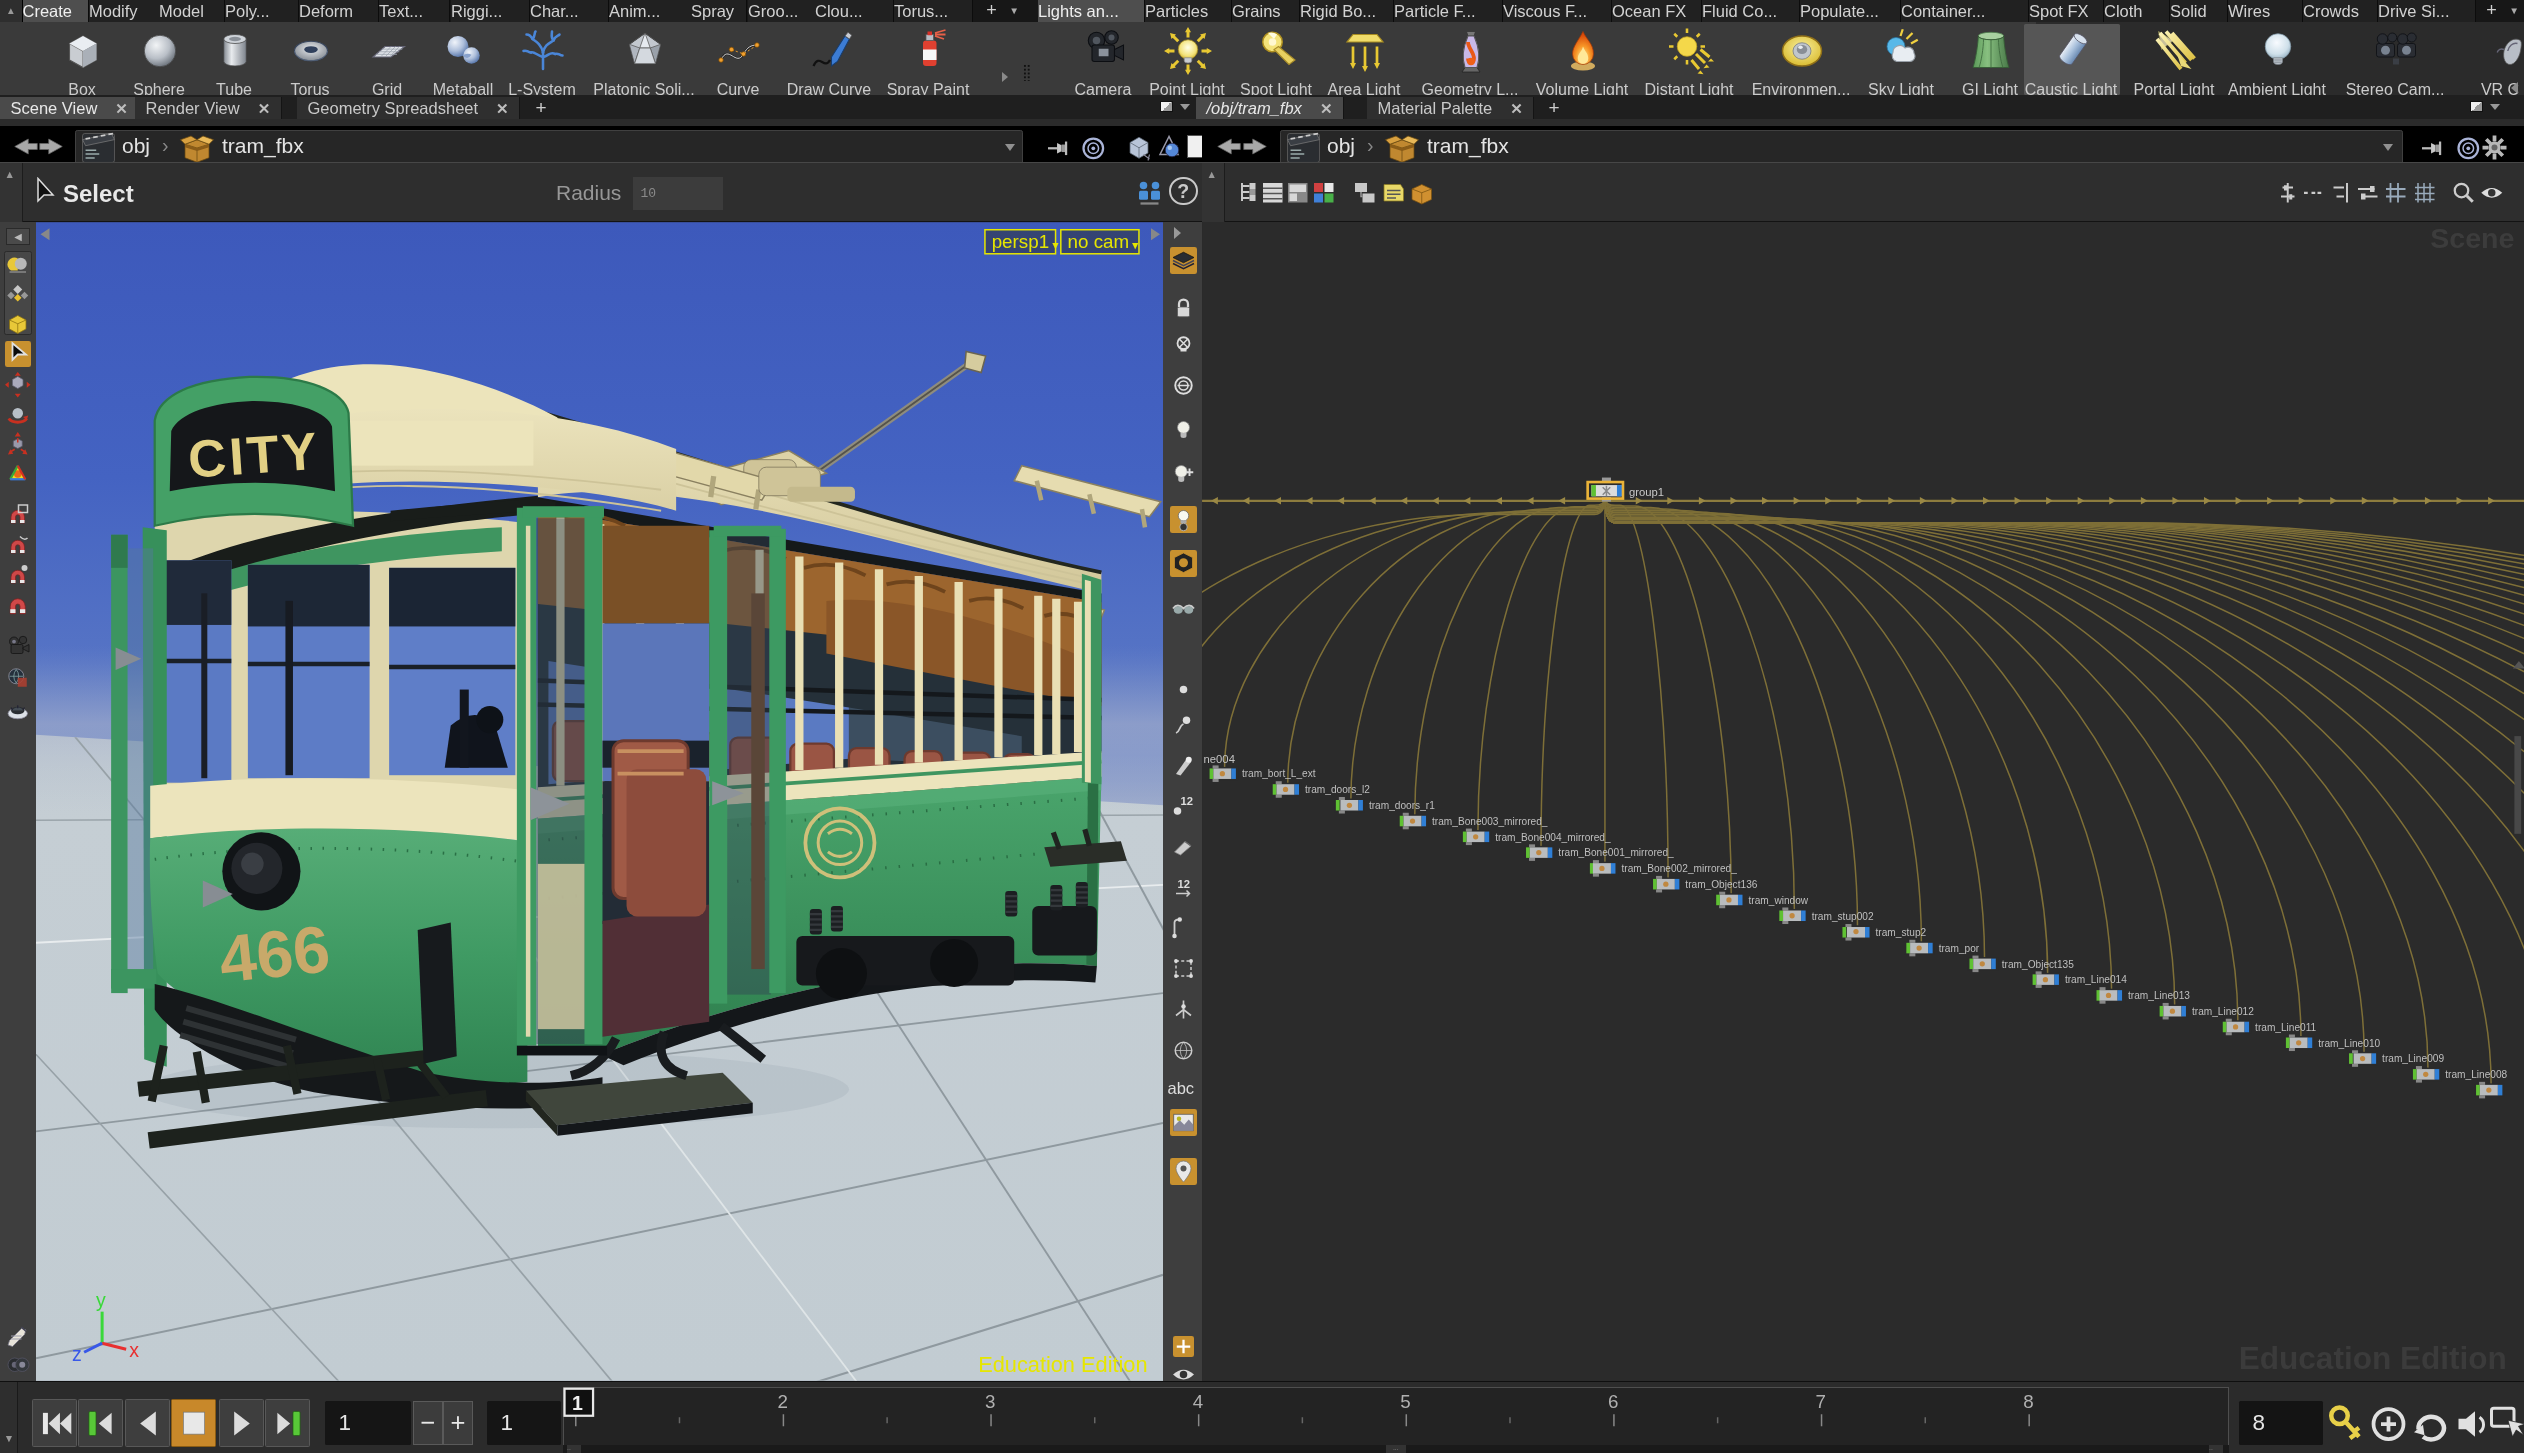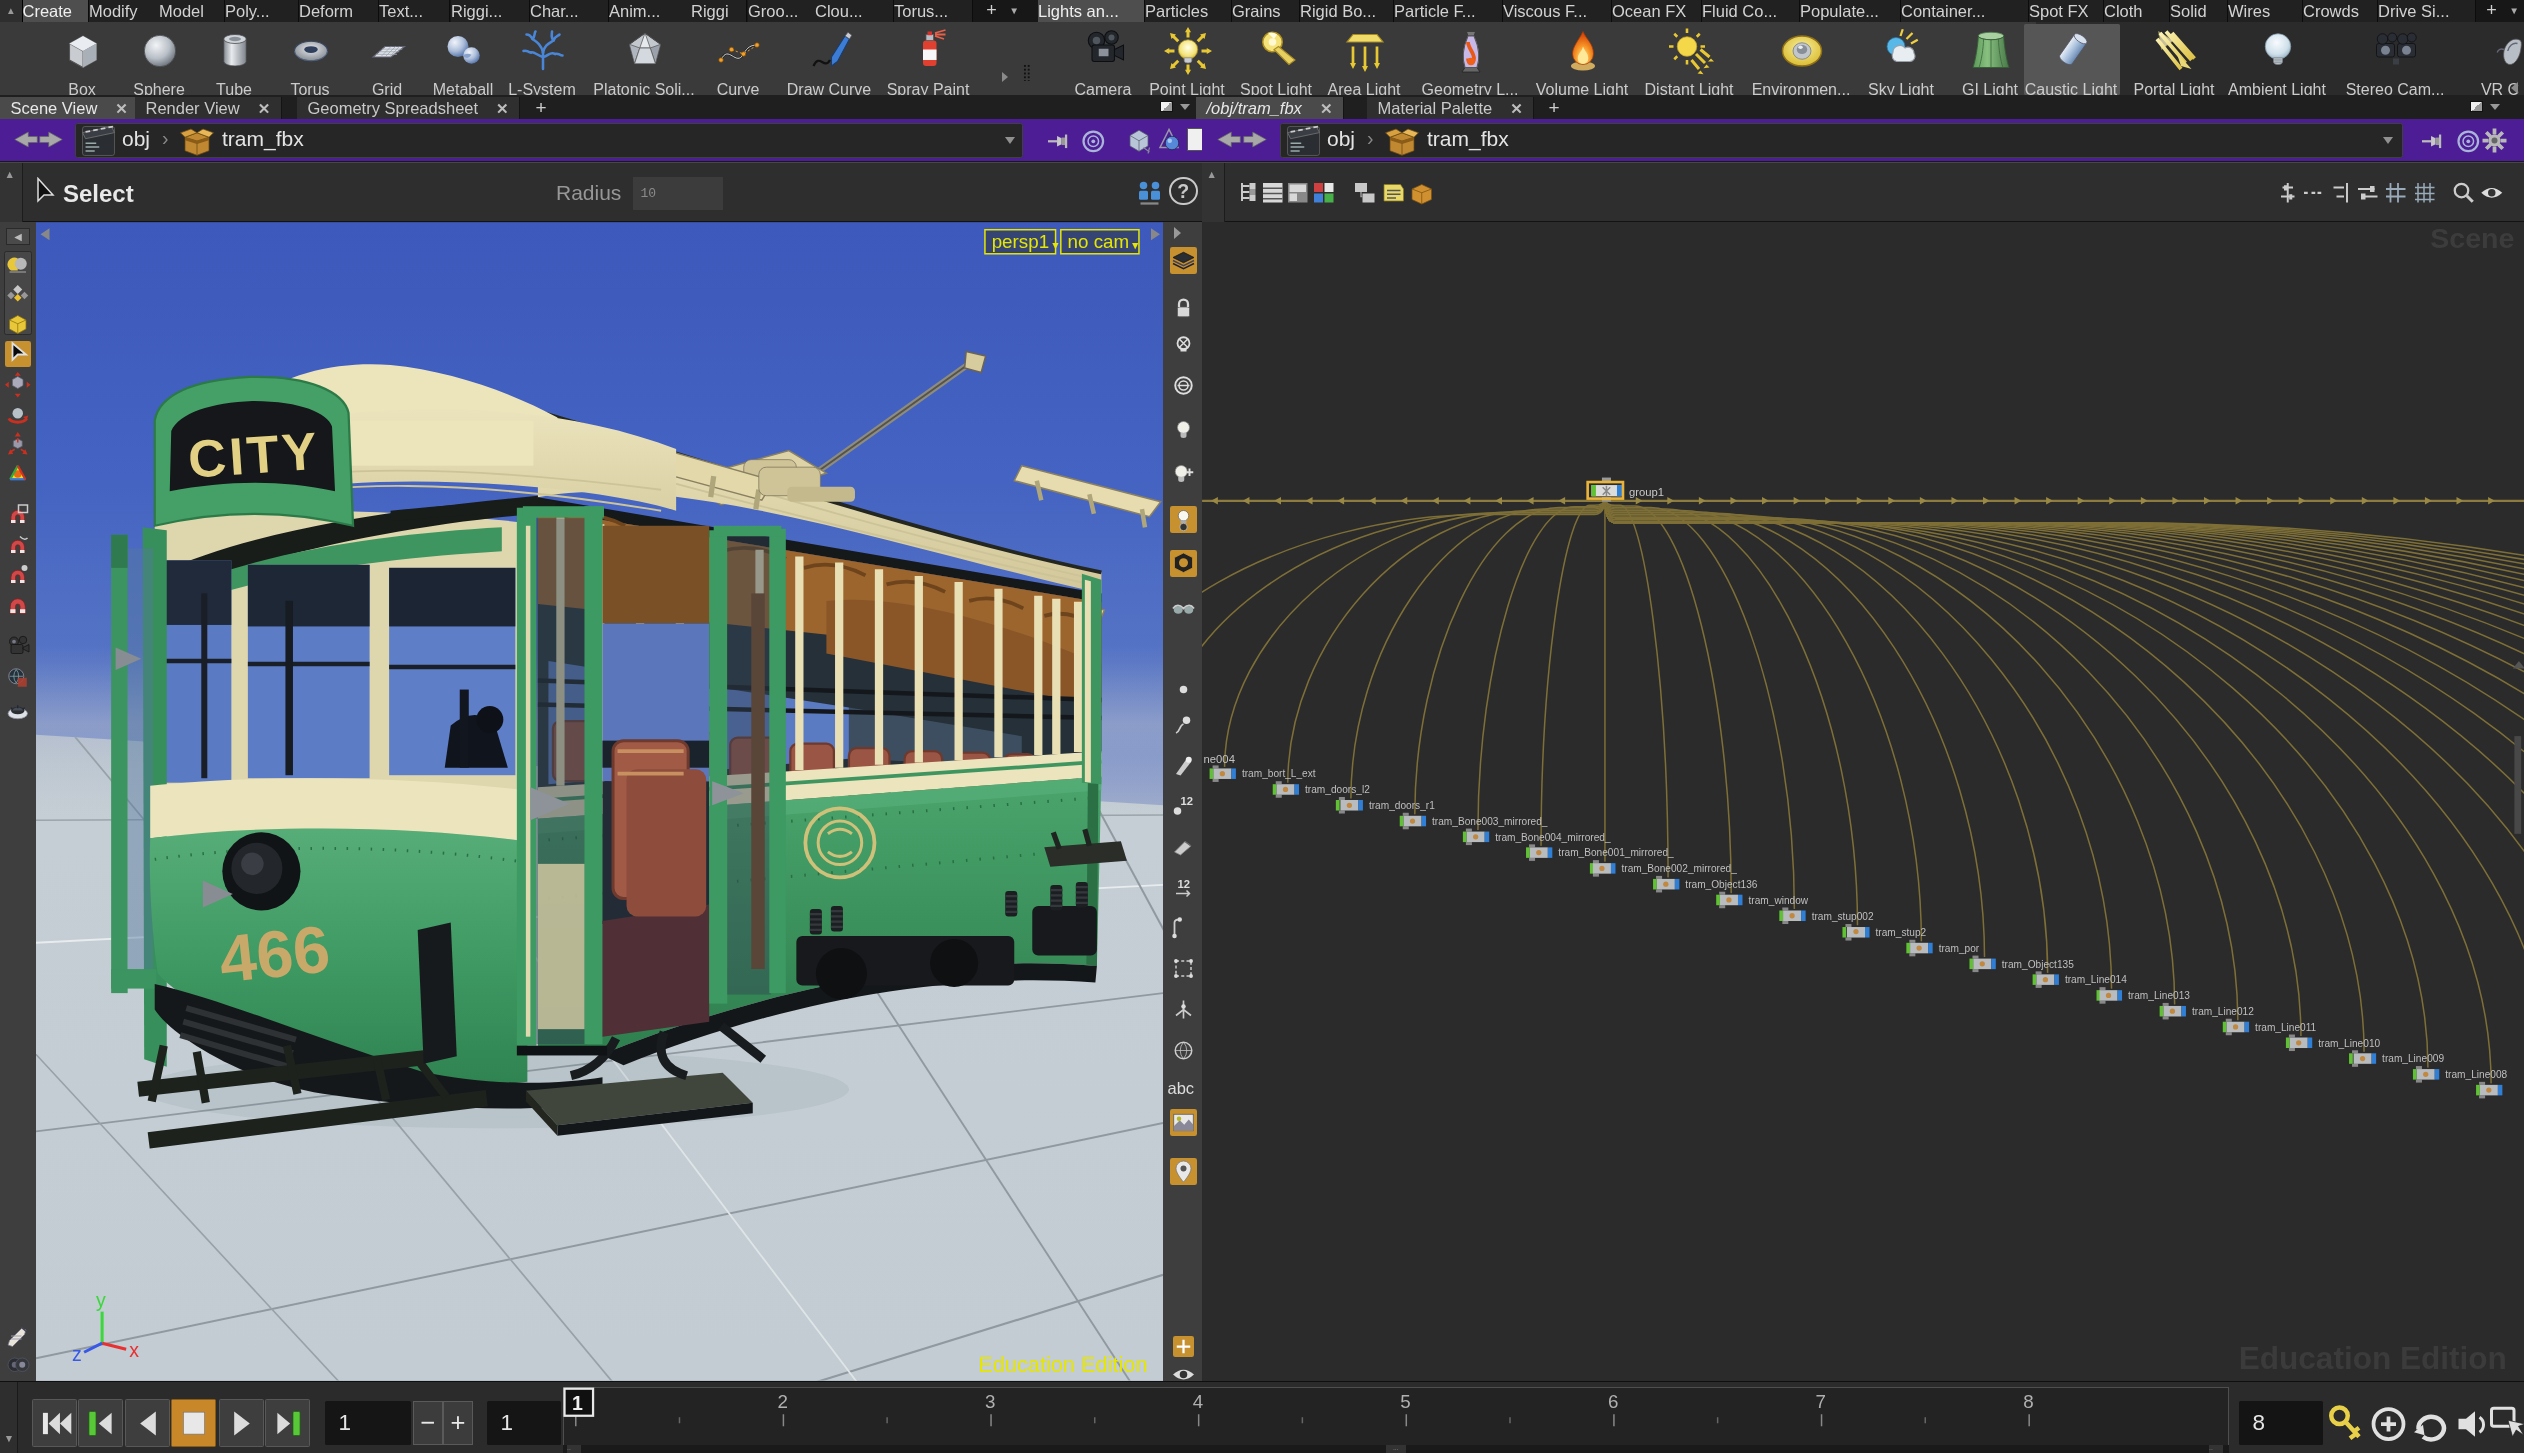--- a/index.html
+++ b/index.html
@@ -8,21 +8,21 @@
 #menubar{left:0;top:0;width:2525px;height:22px;background:#171717}
 .mtab{position:absolute;top:0;height:22px;line-height:22px;color:#d2d2d2;font-size:16.5px;text-align:left;background:#212121;border-right:0.8px solid #0c0c0c;overflow:hidden}
 .mtab.act{background:#4e4e4e;color:#efefef}
 #shelf{left:0;top:22px;width:2036px;height:74px;background:#3a3a3a;border-bottom:0.8px solid #1a1a1a}
 .stool{position:absolute;top:2.3px;width:83px;height:69px;text-align:center}
 .slab{position:absolute;top:57px;left:-34px;width:150px;text-align:center;font-size:16px;color:#cbcbcb;white-space:nowrap}
 .tabbar{top:95px;height:24px;background:#1f1f1f}
 .ptab{position:absolute;top:1.5px;height:22.5px;line-height:23px;background:#2f2f2f;color:#c9c9c9;font-size:16.5px;padding:0 10.5px;border-right:1.5px solid #141414;white-space:nowrap}
 .ptab.act{background:#4a4a4a;color:#e8e8e8}
 .ptab .x{display:inline-block;margin-left:18px;color:#bdbdbd;font-size:15px;font-weight:bold}
-.pathbar{top:119px;height:43px;background:#4c1d95;border-bottom:0.8px solid #191919}
+.pathbar{top:126px;height:43px;background:#000000;border-bottom:0.8px solid #191919}
 .pfield{position:absolute;top:3.8px;height:35px;background:#262626;border:0.8px solid #404040;border-radius:2.3px}
 .toolrow{top:162px;height:60px;background:#2e2e2e;border-top:0.8px solid #474747;border-bottom:0.8px solid #131313}
 #lstrip{left:0;top:222px;width:36px;height:1159px;background:#3e3e3e}
 #rstrip{left:1163px;top:222px;width:39px;height:1159px;background:#3e3e3e}
 #viewport{left:36px;top:222px;width:1127px;height:1159px}
 #network{left:1202px;top:222px;width:1323px;height:1159px;background:#2b2b2b}
 #timeline{left:0;top:1381px;width:2525px;height:72px;background:#2b2b2b;border-top:0.8px solid #0f0f0f}
 .tbtn{position:absolute;top:17.3px;width:45px;height:48px;background:#3e3e3e;border:0.8px solid #585858;border-radius:1.5px}
 .tfield{position:absolute;top:19px;height:44px;background:#151515;color:#e6e6e6;font-size:22.5px;line-height:44px;padding-left:13.5px;border-radius:1.5px}
 </style></head><body>
@@ -32,21 +32,21 @@
 <div class="abs" style="left:0;top:0;width:22.5px;height:22px;background:#2e2e2e;border-right:0.8px solid #000;color:#999;font-size:9.8px;text-align:center;line-height:22px">▲</div>
 <div class="mtab act" style="left:22.5px;width:66px">Create</div>
 <div class="mtab" style="left:89px;width:71px">Modify</div>
 <div class="mtab" style="left:159px;width:66px">Model</div>
 <div class="mtab" style="left:225px;width:74px">Poly...</div>
 <div class="mtab" style="left:299px;width:80px">Deform</div>
 <div class="mtab" style="left:379px;width:71px">Text...</div>
 <div class="mtab" style="left:451px;width:79px">Riggi...</div>
 <div class="mtab" style="left:530px;width:79px">Char...</div>
 <div class="mtab" style="left:609px;width:83px">Anim...</div>
-<div class="mtab" style="left:691px;width:56px">Riggi</div>
+<div class="mtab" style="left:691px;width:56px">Spray</div>
 <div class="mtab" style="left:748px;width:68px">Groo...</div>
 <div class="mtab" style="left:815px;width:79px">Clou...</div>
 <div class="mtab" style="left:894px;width:79px">Torus...</div>
 <div class="mtab act" style="left:1038px;width:107px">Lights an...</div>
 <div class="mtab" style="left:1145px;width:87px">Particles</div>
 <div class="mtab" style="left:1232px;width:68px">Grains</div>
 <div class="mtab" style="left:1300px;width:94px">Rigid Bo...</div>
 <div class="mtab" style="left:1394px;width:109px">Particle F...</div>
 <div class="mtab" style="left:1503px;width:109px">Viscous F...</div>
 <div class="mtab" style="left:1612px;width:90px">Ocean FX</div>

